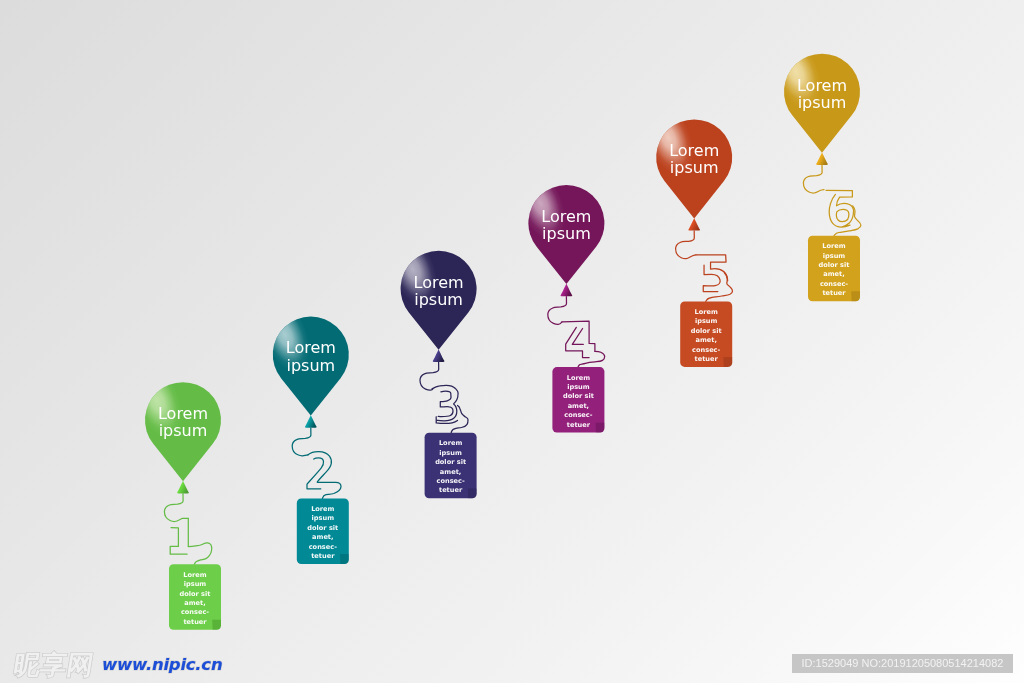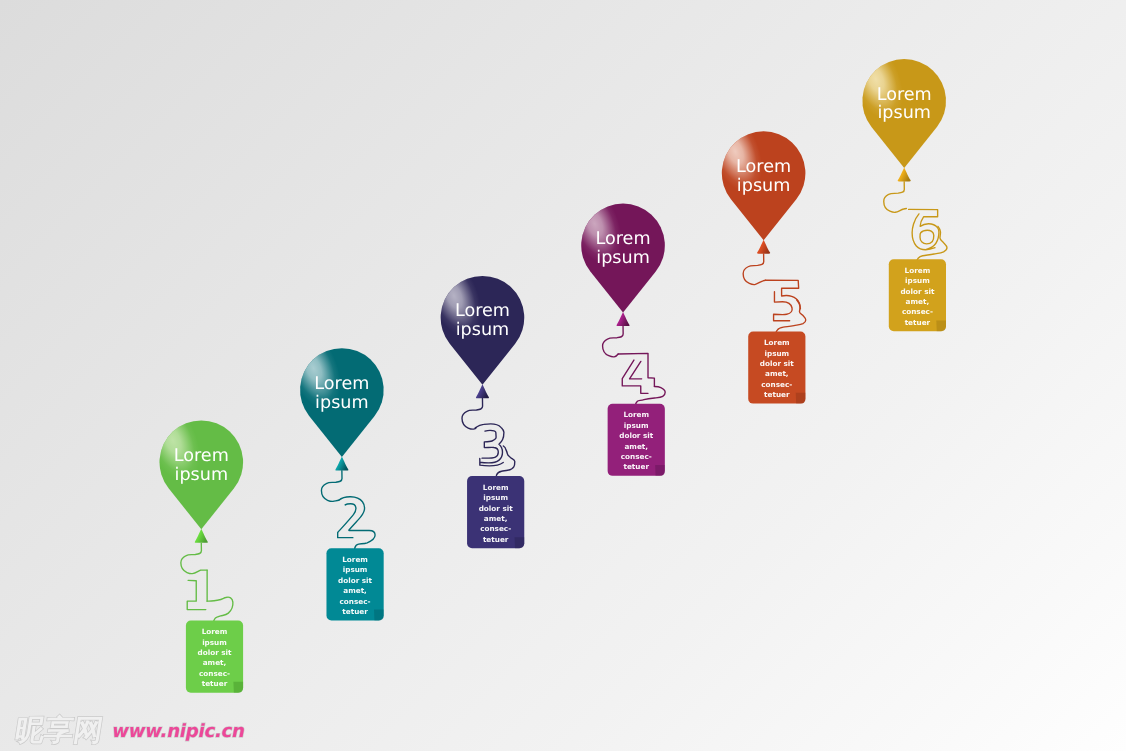--- a/index.html
+++ b/index.html
@@ -14,21 +14,21 @@
   .btext{font-family:"DejaVu Sans",sans-serif;font-size:16px;fill:#fff;
          text-anchor:middle;}
   .boxtext{font-family:"DejaVu Sans",sans-serif;font-size:6.6px;font-weight:bold;
            fill:#fff;text-anchor:middle;fill-opacity:.95;}
   #watermark{position:absolute;left:0;top:0;width:1024px;height:683px;}
   .wmlogo{position:absolute;left:14px;top:655px;font-size:26.5px;font-weight:bold;
           line-height:19px;color:#f0f0f0;-webkit-text-stroke:1.3px #c9c9c9;
           paint-order:stroke fill;letter-spacing:0px;transform:skewX(-9deg);
           font-family:"DejaVu Sans",sans-serif;}
   .wmsite{position:absolute;left:102px;top:656px;font-size:16.5px;font-weight:bold;
-          font-style:italic;line-height:17px;color:#ec4899;-webkit-text-stroke:1.15px #cdcdcd;
+          font-style:italic;line-height:17px;color:#1d4ed8;-webkit-text-stroke:1.15px #cdcdcd;
           paint-order:stroke fill;
           font-family:"DejaVu Sans",sans-serif;letter-spacing:-.25px;}
   .idbar{position:absolute;left:792px;top:654px;width:221px;height:19px;
          box-sizing:border-box;background:#c6c6c6;color:#f2f2f2;
          font-size:11px;line-height:19.5px;text-align:center;
          font-family:"Liberation Sans",sans-serif;letter-spacing:0px;white-space:nowrap;}
 </style>
 </head>
 <body>
 
@@ -264,14 +264,15 @@
           <text x="834" y="267" class="boxtext">dolor sit</text>
           <text x="834" y="276.45" class="boxtext">amet,</text>
           <text x="834" y="285.9" class="boxtext">consec-</text>
           <text x="834" y="295.35" class="boxtext">tetuer</text>
         </g>
       </g>
   </svg>
   <div id="watermark">
     <div class="wmlogo">昵享网</div>
     <div class="wmsite">www.nipic.cn</div>
+    <div class="idbar">ID:1529049 NO:20191205080514214082</div>
   </div>
 </div>
 
 </body></html>

